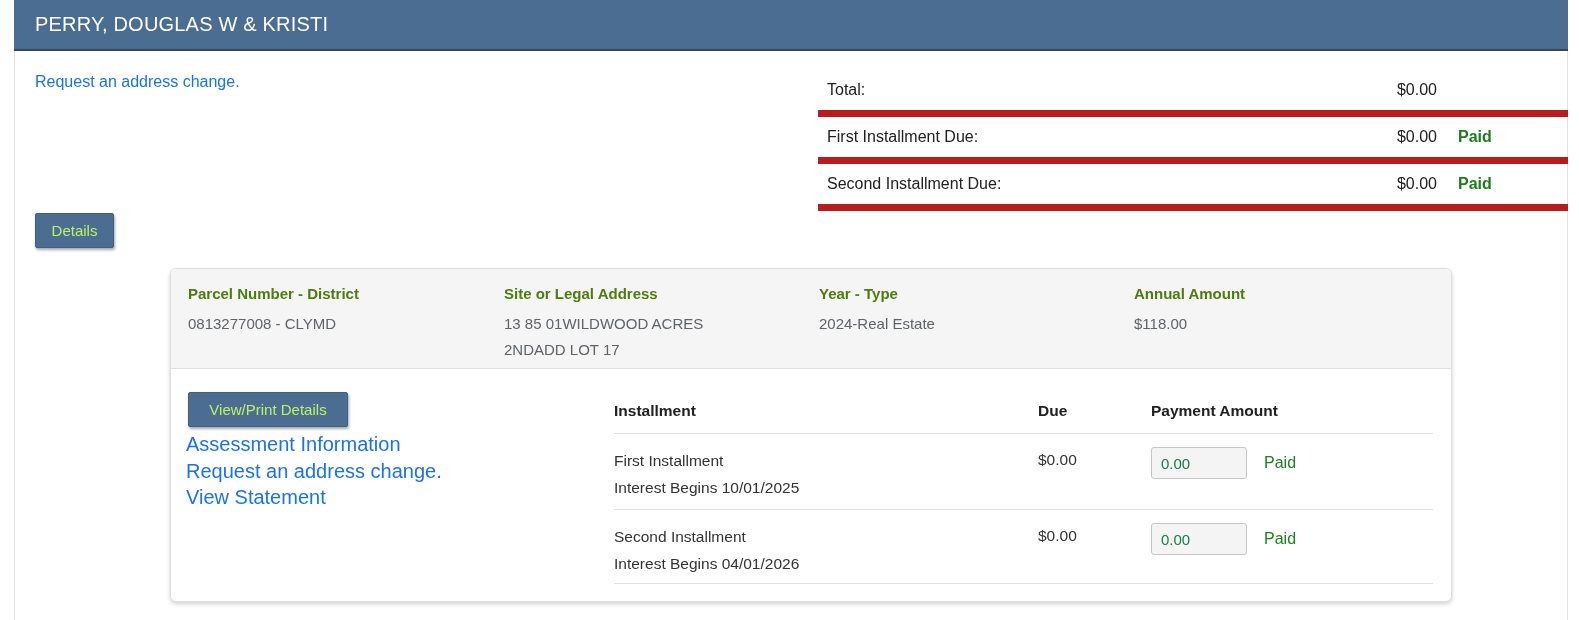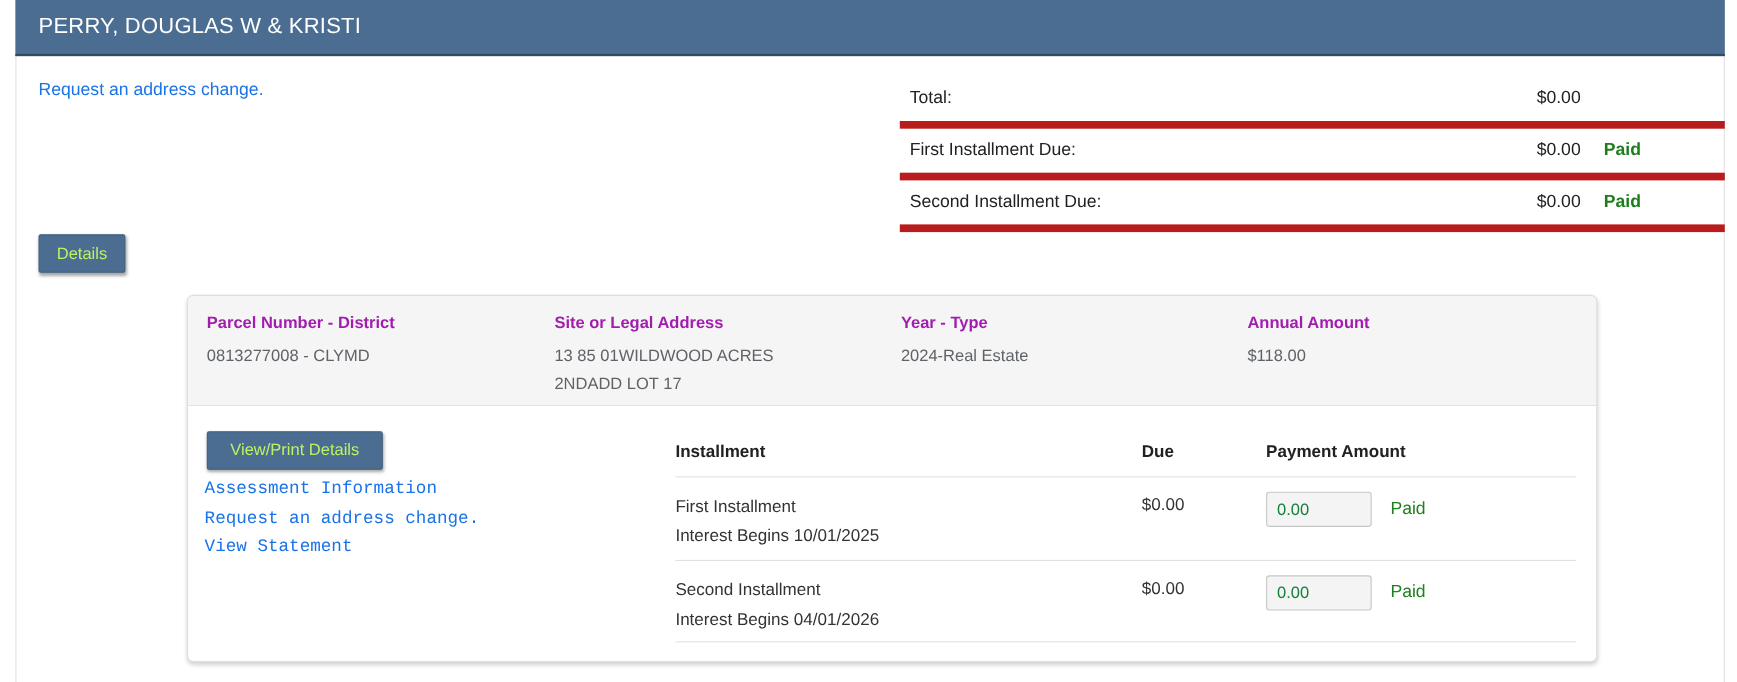--- a/index.html
+++ b/index.html
@@ -34,27 +34,27 @@
   .details-btn { position:absolute; left:35px; top:213px; width:79px; height:35px; line-height:33px; }
 
   
   .card { position:absolute; left:170px; top:268px; width:1282px; height:334px;
     background:#ffffff; border:1px solid #dedede; border-radius:6px;
     box-shadow:0 2px 4px rgba(0,0,0,0.18); }
 
   .card-header { position:absolute; left:0; top:0; width:100%; height:100px;
     background:#f5f5f5; border-bottom:1px solid #e0e0e0; border-radius:6px 6px 0 0;
     display:grid; grid-template-columns:316px 315px 315px 1fr; padding:16px 0 0 17px; }
-  .parcel-label { font-size:15px; font-weight:bold; color:#a21caf; margin-bottom:9px; }
+  .parcel-label { font-size:15px; font-weight:bold; color:#4d7c0f; margin-bottom:9px; }
   .parcel-value { font-size:15px; color:#5f6368; line-height:26px; max-width:250px; }
 
   .view-print-btn { position:absolute; left:17px; top:123px; width:160px; height:35px; line-height:33px; }
 
   .card-links { position:absolute; left:15px; top:162px; }
-  .card-links a { display:block; font-size:16px; line-height:26.5px;font-family:Liberation Mono, monospace; }
+  .card-links a { display:block; font-size:20px; line-height:26.5px; }
 
   
   .inst-table { position:absolute; left:443px; top:120px; width:819px; }
   .inst-grid { display:grid; grid-template-columns:424px 113px 1fr; }
   .inst-head { height:45px; align-items:center; border-bottom:1px solid #e0e0e0;
     font-size:15.5px; font-weight:bold; color:#212121; }
   .inst-row { border-bottom:1px solid #e0e0e0; align-items:start; padding:13px 0 0 0; }
   .inst-row.row1 { height:76px; }
   .inst-row.row2 { height:74px; }
   .inst-name { font-size:15.5px; color:#333333; line-height:27px; }

